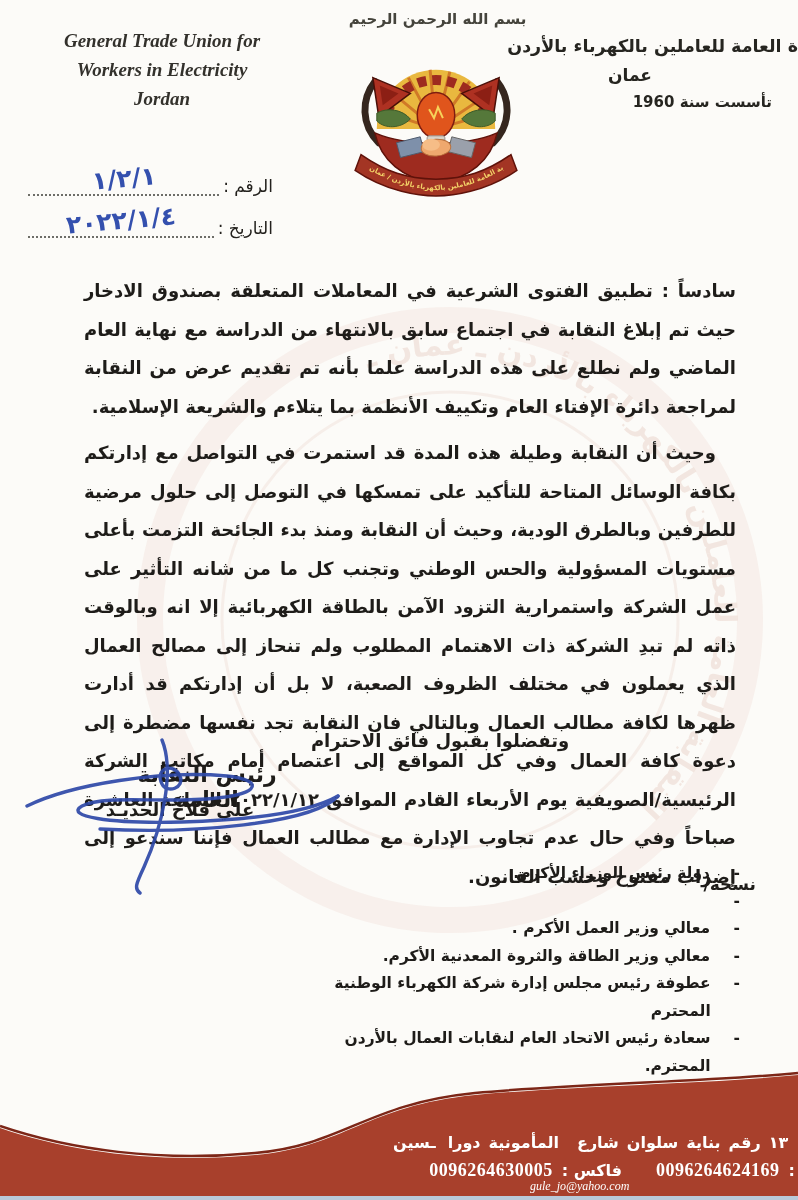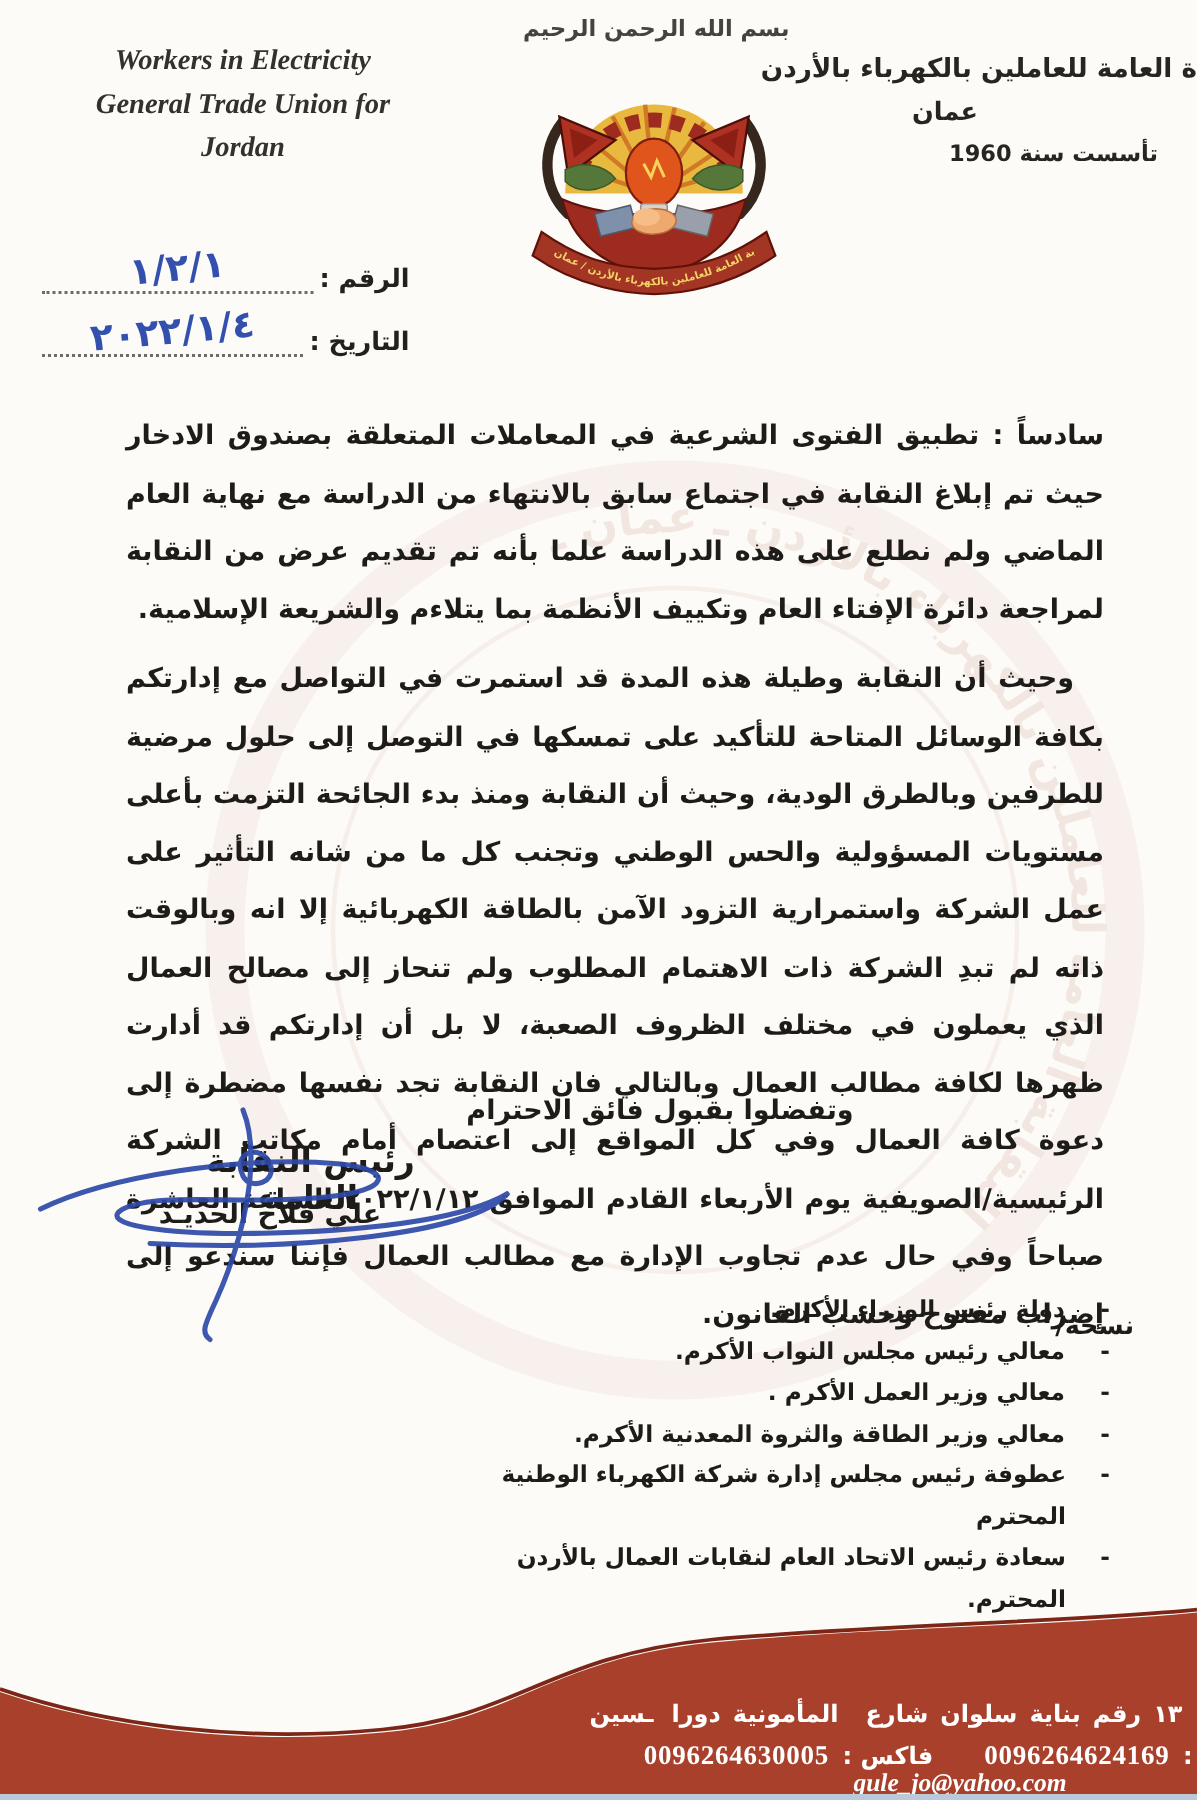--- a/index.html
+++ b/index.html
@@ -14,21 +14,21 @@
     font-size:15px;font-weight:bold;letter-spacing:2px;color:#45443c;}
   .logo-wrap{position:absolute;left:342px;top:50px;width:188px;height:138px;}
   .org-ar{position:absolute;right:0;top:36px;width:262px;direction:rtl;color:#262520;}
   .org-ar .l1{font-size:17.5px;font-weight:bold;text-align:center;white-space:nowrap;}
   .org-ar .l2{font-size:17px;font-weight:bold;text-align:center;margin:9px 74px 0 0;}
   .org-ar .l3{font-size:15px;font-weight:bold;text-align:right;margin:8px 26px 0 0;}
 
   
   .refblock{position:absolute;left:28px;top:160px;width:245px;direction:rtl;}
   .refrow{display:flex;align-items:flex-end;margin-bottom:6px;}
-  .refrow .lbl{font-size:17px;font-weight:bold;color:#23211d;white-space:nowrap;padding-left:4px;}
+  .refrow .lbl{font-size:17px;font-weight:normal;color:#23211d;white-space:nowrap;padding-left:4px;}
   .refrow .line{flex:1;border-bottom:2px dotted #6d6d68;text-align:center;height:34px;}
   .hand{display:inline-block;color:#3450ae;font-size:25px;font-weight:bold;
     transform:rotate(-5deg);letter-spacing:2px;line-height:1;position:relative;top:6px;}
 
   
   .watermark{position:absolute;left:115px;top:285px;width:670px;height:670px;opacity:.32;pointer-events:none;}
 
   
   .letter-body{position:absolute;left:84px;top:272px;width:652px;direction:rtl;
     text-align:justify;color:#1e1c19;font-size:18px;font-weight:bold;line-height:38.5px;}
@@ -55,32 +55,32 @@
   .wave{position:absolute;left:0;top:1070px;width:798px;height:130px;}
   .addr{position:absolute;left:393px;top:1133px;width:402px;display:flex;gap:8px;
     color:#fff;font-size:16px;font-weight:bold;white-space:nowrap;}
   .addr span{direction:rtl;unicode-bidi:isolate;}
   .addr .g1{margin-right:4px;}
   .addr .g2{margin-right:10px;}
   .phones{position:absolute;left:425px;top:1160px;width:370px;display:flex;direction:rtl;
     gap:9px;color:#fff;font-size:16px;font-weight:bold;align-items:baseline;}
   .phones .num{font-family:"Liberation Serif",serif;font-size:18px;letter-spacing:.5px;text-align:center;}
   .phones .gap{width:16px;}
-  .email{position:absolute;left:530px;top:1179px;width:220px;text-align:center;color:#fff;
-    font-family:"Liberation Serif",serif;font-style:italic;font-weight:bold;font-size:17px;}
+  .email{position:absolute;left:530px;top:1179px;width:220px;text-align:left;color:#fff;
+    font-family:"Liberation Serif",serif;font-style:italic;font-weight:normal;font-size:12px;}
   .bottom-strip{position:absolute;left:0;bottom:0;width:798px;height:4px;background:#b9c9d9;}
 </style>
 </head>
 <body>
 
 <div class="page">
 
   <div class="org-en">
+    <div>General Trade Union for</div>
     <div>Workers in Electricity</div>
-    <div>General Trade Union for</div>
     <div>Jordan</div>
   </div>
 
   <div class="bismillah">بسم الله الرحمن الرحيم</div>
 
   <div class="logo-wrap">
     <svg viewBox="0 0 180 150" width="188" height="148">
 
       <path d="M28,32 C14,50 14,76 32,94" stroke="#35261e" stroke-width="7" fill="none" stroke-linecap="round"></path>
       <path d="M152,32 C166,50 166,76 148,94" stroke="#35261e" stroke-width="7" fill="none" stroke-linecap="round"></path>
@@ -172,21 +172,20 @@
   </svg>
 
   <div class="copies-label">نسخه/</div>
   <div class="copies">
     <div class="item">
         <span class="dash">-</span>
         <span>دولة رئيس الوزراء الأكرم.</span>
       </div>
     <div class="item">
         <span class="dash">-</span>
-        <span>معالي رئيس مجلس النواب الأكرم.</span>
       </div>
     <div class="item">
         <span class="dash">-</span>
         <span>معالي وزير العمل الأكرم .</span>
       </div>
     <div class="item">
         <span class="dash">-</span>
         <span>معالي وزير الطاقة والثروة المعدنية الأكرم.</span>
       </div>
     <div class="item">

